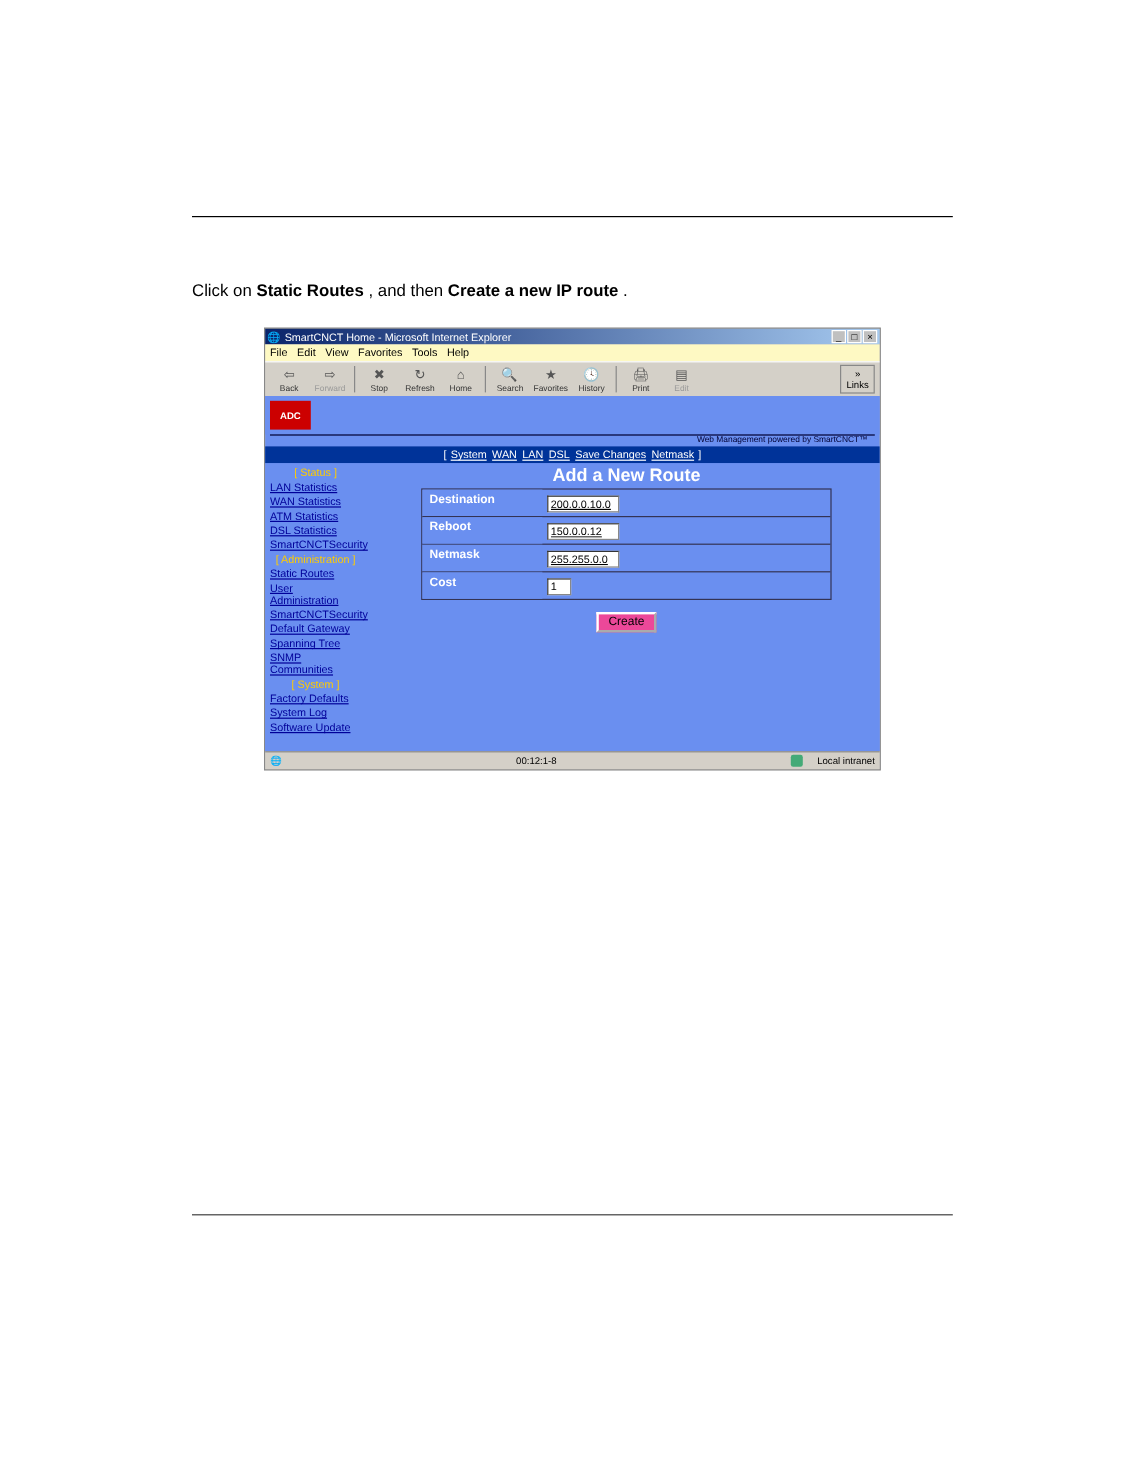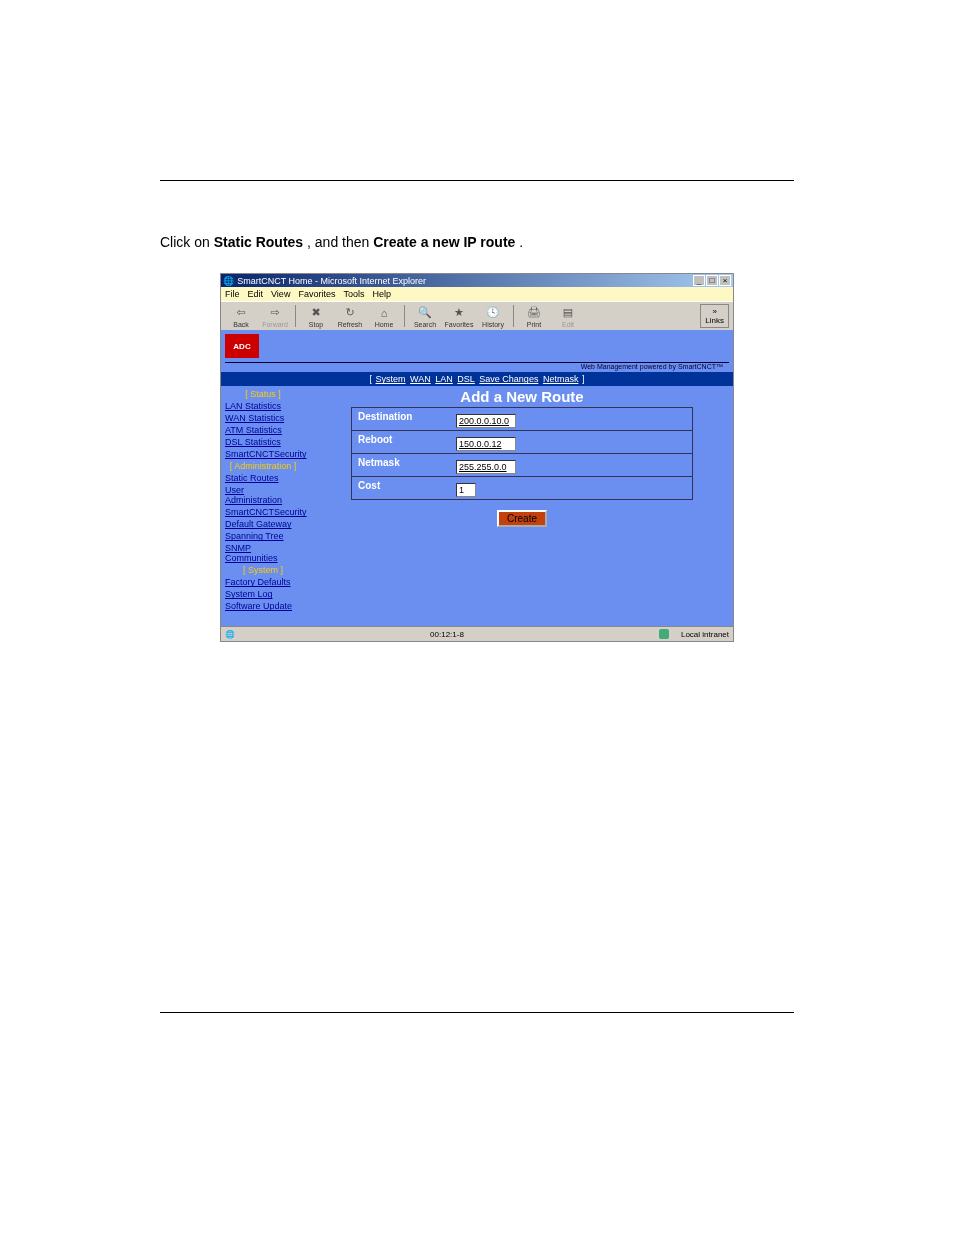--- a/index.html
+++ b/index.html
@@ -36,21 +36,21 @@
   .mainpanel h3 { color: #fff; font-size: 15px; font-weight: bold; text-align: center; padding: 2px; }
   .formgrid { border: 1px solid #335; }
   .formrow { display: flex; border-bottom: 1px solid #335; }
   .formrow:last-child { border-bottom: none; }
   .formlabel { width: 100px; color: #fff; font-size: 10px; font-weight: bold; padding: 3px 6px; background: #6a8ff0; }
   .formfield { flex: 1; padding: 2px 4px; }
   .formfield input { font-size: 9px; padding: 1px 2px; border: 1px inset #888; }
   .formfield input.wide { width: 60px; text-decoration: underline; }
   .formfield input.narrow { width: 20px; }
   .createbtn-row { text-align: center; padding: 8px; }
-  .createbtn-row button { font-size: 10px; padding: 1px 8px; background: #c2410c; border: 2px outset #fff; }
+  .createbtn-row button { font-size: 10px; padding: 1px 8px; background: #ec4899; border: 2px outset #fff; }
   .statusbar { display: flex; background: #d4d0c8; font-size: 8px; padding: 2px 4px; border-top: 1px solid #888; align-items: center; }
   .statusbar .sb-center { margin: 0 auto; }
   .statusbar .sb-right { display: flex; align-items: center; gap: 12px; }
   .statusbar .zone-icon { width: 10px; height: 10px; background: #4a7; display: inline-block; border-radius: 2px; }
   .page-footer-line { border-bottom: 1px solid #000; margin: 370px 160px 0 160px; }
 </style>
 </head>
 <body>
 
 <div class="page-header-line"></div>

